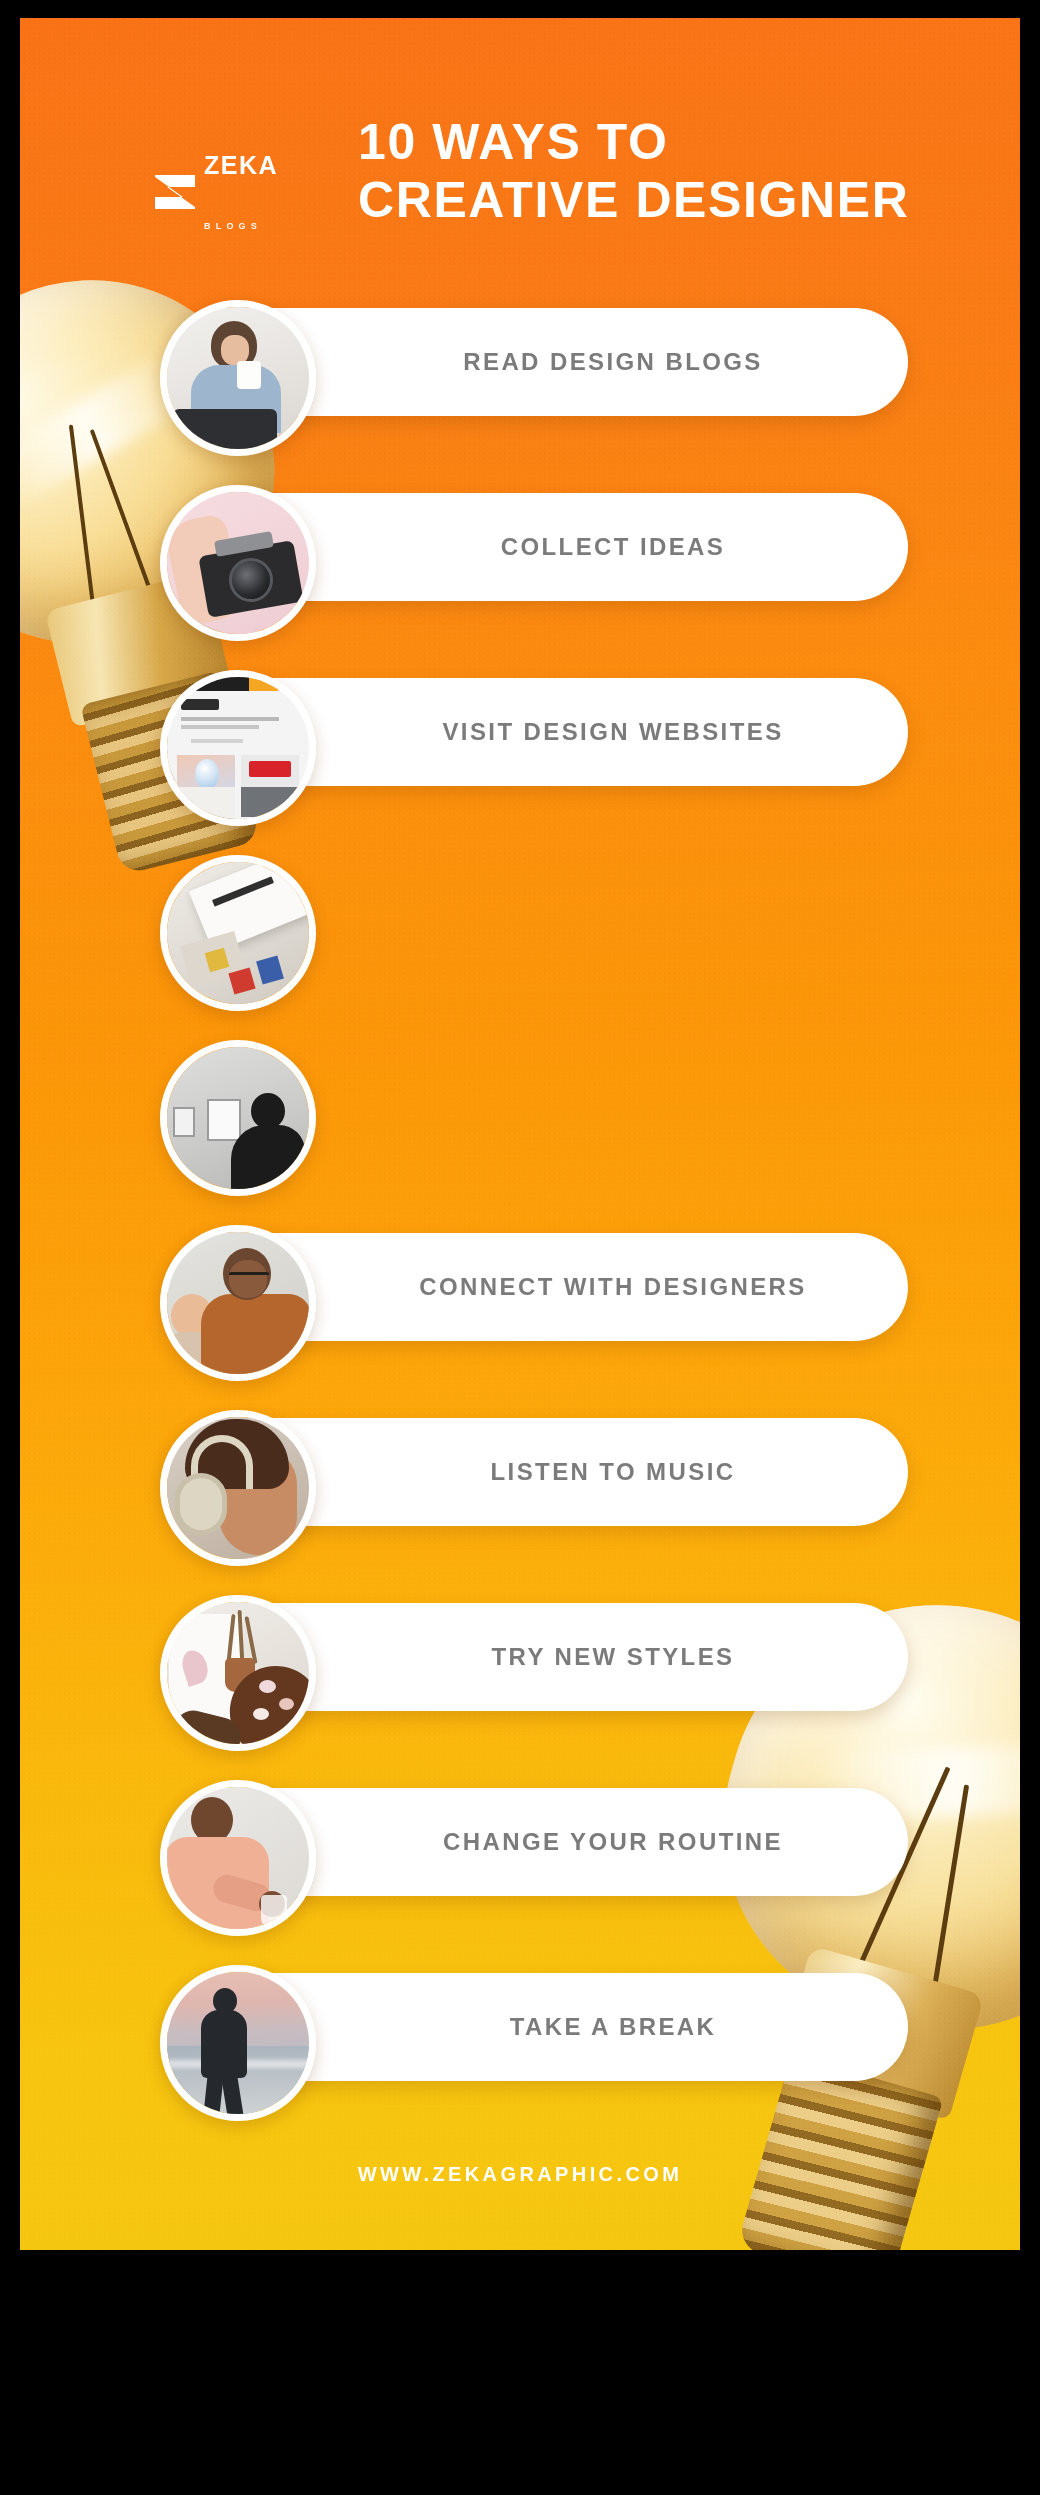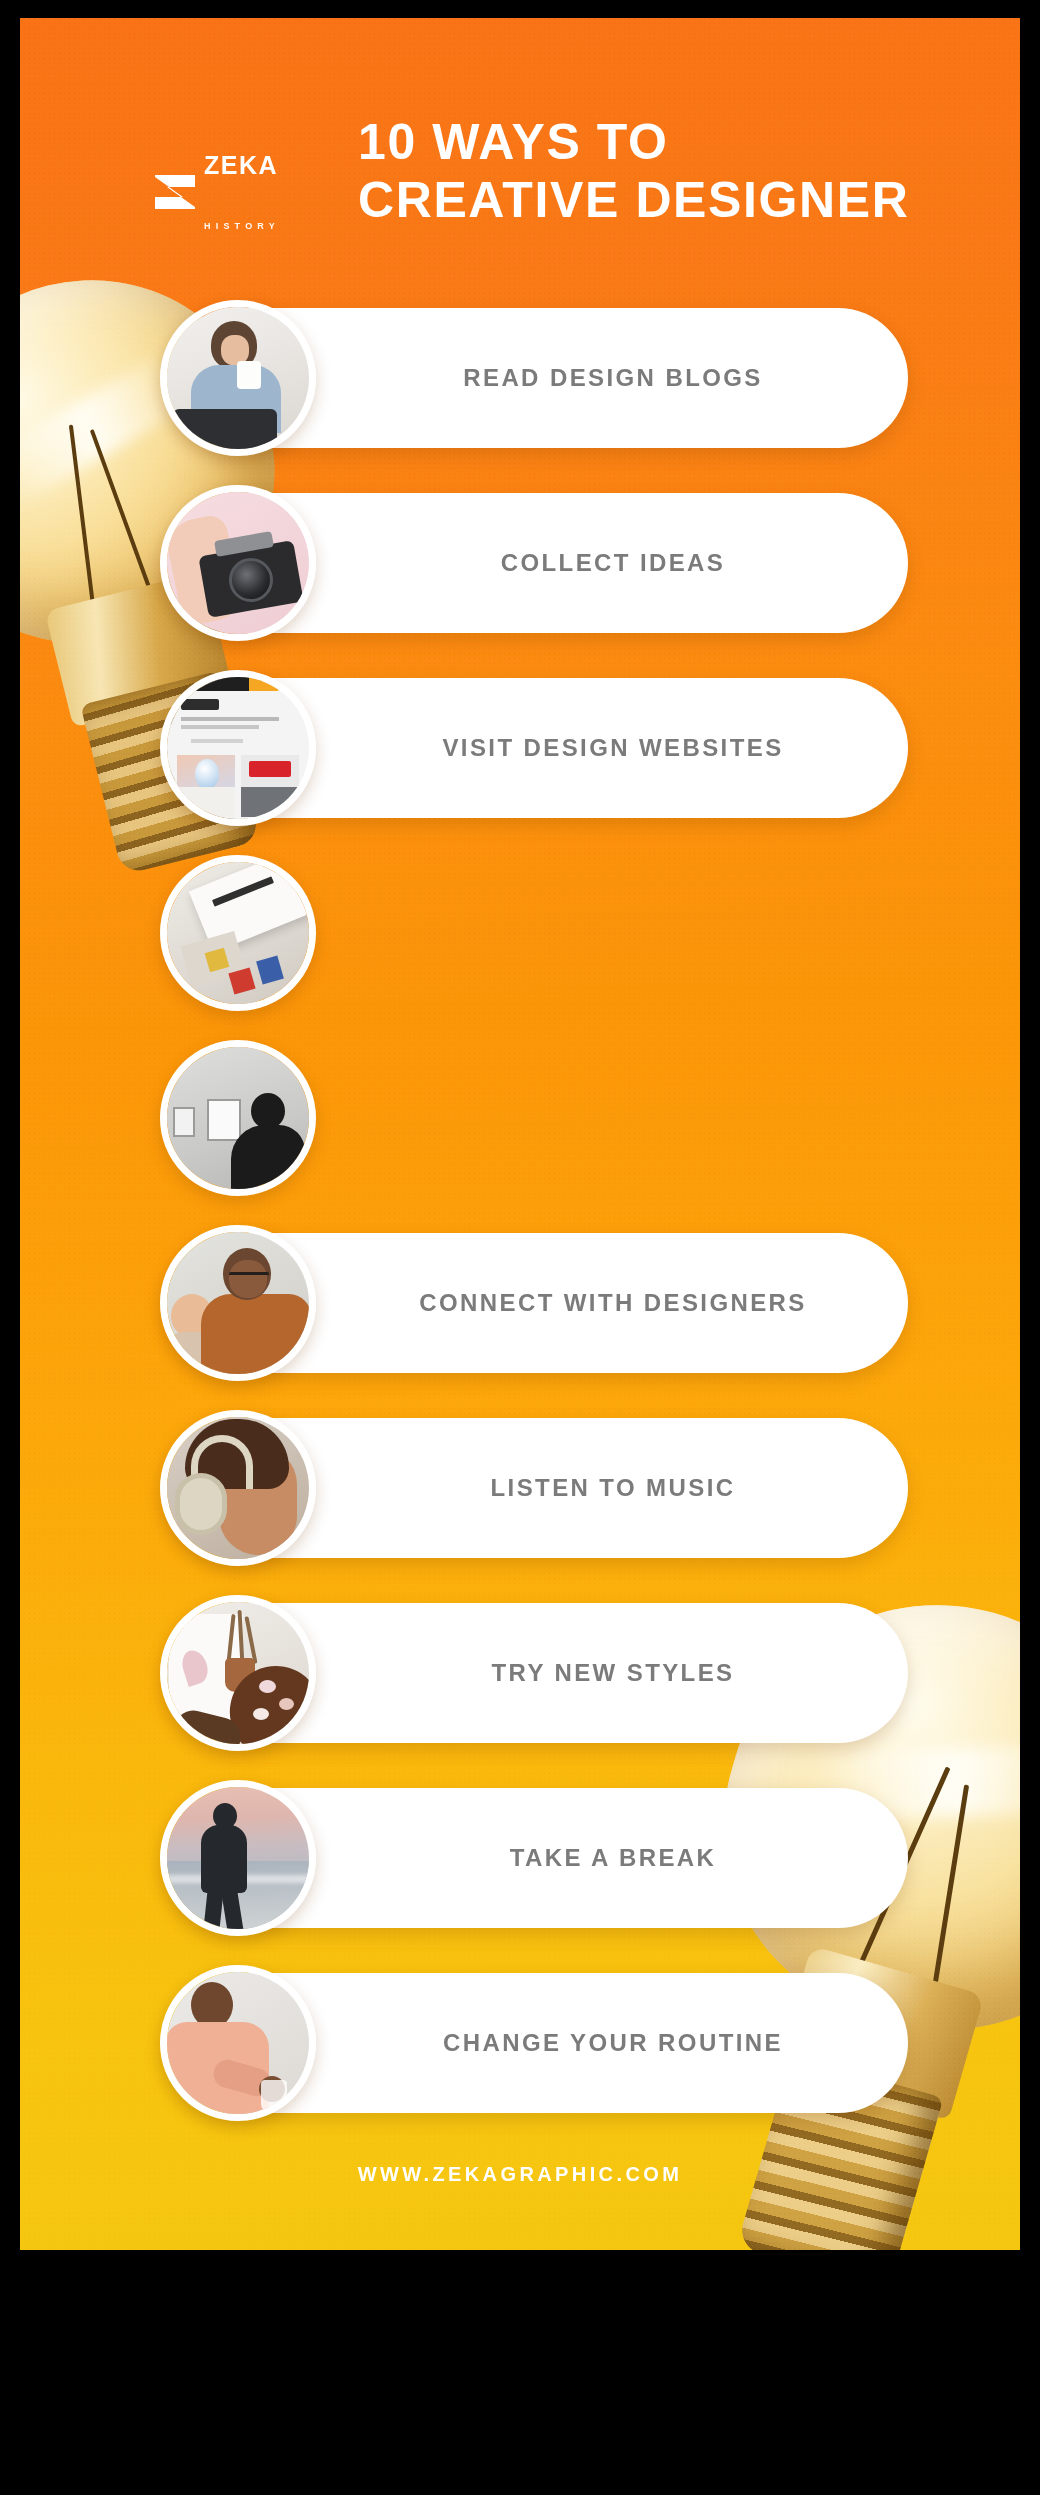--- a/index.html
+++ b/index.html
@@ -123,21 +123,21 @@
     color:#fff; font-weight:800; font-size:50px; line-height:1.16;
     letter-spacing:1.6px; text-transform:uppercase;
   }
   #title .ln{ display:block; white-space:nowrap; }
 
   
   #list{ position:absolute; left:0; top:282px; width:1000px; }
   .row{ position:relative; height:185px; }
   .pill{
     position:absolute; left:148px; top:8px;
-    width:740px; height:140px;
+    width:740px; height:108px;
     background:#fff; border-radius:70px;
     box-shadow:0 7px 18px rgba(120,60,0,.20);
     display:flex; align-items:center; justify-content:center;
   }
   .pill-label{
     color:#7b7b7b; font-size:24px; font-weight:700;
     letter-spacing:2.4px; text-transform:uppercase;
     padding-left:150px; text-align:center; white-space:nowrap;
   }
   .thumb{
@@ -276,21 +276,21 @@
     <div id="grain"></div>
 
     <div id="header">
 
       <div id="logo">
         <svg id="logo-mark" viewBox="0 0 40 34">
           <path d="M0 0 H40 V12 L12 12 L40 32 V34 H0 V22 L28 22 L0 2 Z" fill="#ffffff"></path>
         </svg>
         <span id="logo-text">
           <span id="logo-name">ZEKA</span>
-          <span id="logo-sub">HISTORY</span>
+          <span id="logo-sub">BLOGS</span>
         </span>
       </div>
 
       <h1 id="title">
         <span class="ln">10 WAYS TO</span>
         <span class="ln">CREATIVE DESIGNER</span>
       </h1>
 
     </div>
 
@@ -416,47 +416,47 @@
             <div class="d1"></div>
               <div class="d2"></div>
               <div class="d3"></div>
               <div class="arm"></div>
           </div>
         </div>
       </div>
 
       <div class="row">
         <div class="pill">
+          <span class="pill-label">CHANGE YOUR ROUTINE</span>
+        </div>
+        <div class="thumb">
+          <div class="thumb-art t-routine">
+            <div class="head"></div>
+              <div class="body"></div>
+            <div class="arm"></div>
+              <div class="hand"></div>
+              <div class="glass"></div>
+          </div>
+        </div>
+      </div>
+
+      <div class="row">
+        <div class="pill">
           <span class="pill-label">TAKE A BREAK</span>
         </div>
         <div class="thumb">
           <div class="thumb-art t-break">
             <div class="sea"></div>
               <div class="foam"></div>
             <div class="sil-h"></div>
               <div class="sil-b"></div>
             <div class="leg1"></div>
               <div class="leg2"></div>
           </div>
         </div>
       </div>
 
-      <div class="row">
-        <div class="pill">
-          <span class="pill-label">CHANGE YOUR ROUTINE</span>
-        </div>
-        <div class="thumb">
-          <div class="thumb-art t-routine">
-            <div class="head"></div>
-              <div class="body"></div>
-            <div class="arm"></div>
-              <div class="hand"></div>
-              <div class="glass"></div>
-          </div>
-        </div>
-      </div>
-
     </div>
 
     <div id="footer">WWW.ZEKAGRAPHIC.COM</div>
 
   </div>
 </div>
 
 </body></html>

